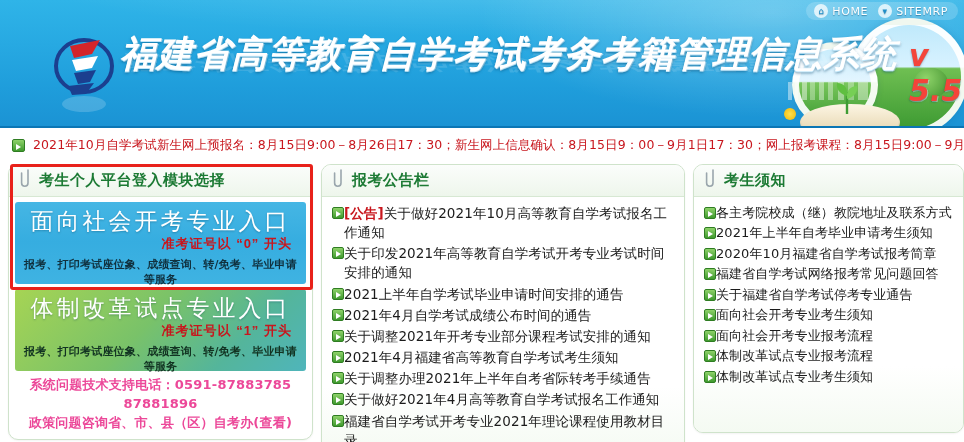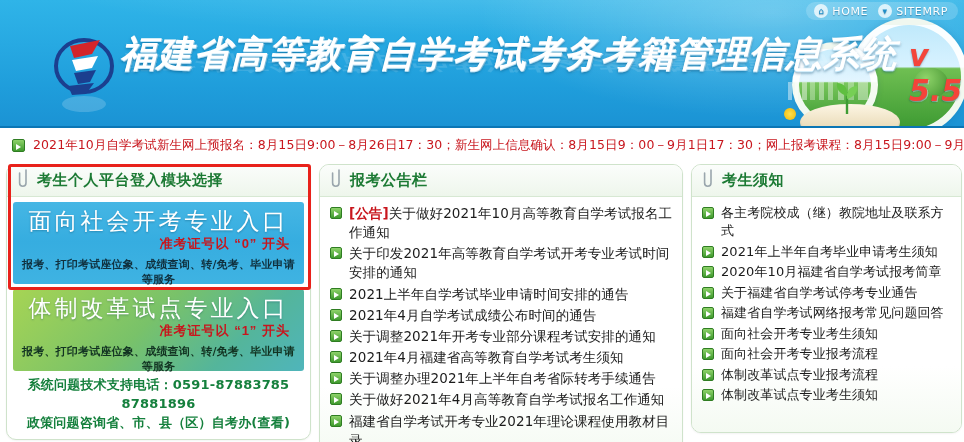--- a/index.html
+++ b/index.html
@@ -167,24 +167,25 @@
     color:#c8161d;
     font-size:12.5px;
     white-space:nowrap;
     letter-spacing:.1px;
     font-family:"DejaVu Sans","Liberation Sans",sans-serif;
   }
 
   
   .main{
     position:relative;
-    width:792px; height:276px;
-    padding:0 6px;
+    width:964px; height:276px;
+    padding:0 0;
     display:flex; gap:8px;
     align-items:flex-start;
+    justify-content:flex-end;
   }
   .panel{
     background:#ffffff;
     border:1px solid #cfe3cb;
     border-radius:10px;
     box-shadow:0 1px 2px rgba(0,0,0,.05);
     overflow:hidden;
   }
   .panel-head{
     height:32px;
@@ -251,39 +252,39 @@
     margin-top:4px;
     letter-spacing:.2px;
     font-family:"DejaVu Sans","Liberation Sans",sans-serif;
   }
   .entry-green .entry-desc{ color:#123322; }
   .support{
     padding:5px 4px 6px 4px;
     text-align:center;
   }
   .support div{
-    color:#15803d;
+    color:#ec4899;
     font-weight:bold;
     font-size:13px;
     line-height:1.45;
     letter-spacing:.2px;
     font-family:"DejaVu Sans","Liberation Sans",sans-serif;
   }
 
   
   .col-mid{ width:364px; flex:0 0 364px; }
   .col-right{ width:271px; flex:0 0 271px; }
 
   .list{
     padding:7px 8px 8px 10px;
     background:linear-gradient(180deg,#ffffff 0%,#ffffff 72%,#f4faf2 100%);
   }
   .list li{
     list-style:none;
-    display:flex; align-items:flex-start; gap:7px;
+    display:flex; align-items:flex-start; 
     margin-bottom:2px;
     line-height:1.42;
   }
   .bullet{
     flex:0 0 auto; margin-top:3px;
     width:12px; height:12px;
     background:linear-gradient(180deg,#8ed26a,#3f9a2e);
     border:1px solid #2f7d22;
     border-radius:2px;
     position:relative;
@@ -458,25 +459,25 @@
         <li>
             <span class="bullet"></span>
             <span class="item-text">2021年上半年自考毕业申请考生须知</span>
           </li>
         <li>
             <span class="bullet"></span>
             <span class="item-text">2020年10月福建省自学考试报考简章</span>
           </li>
         <li>
             <span class="bullet"></span>
+            <span class="item-text">福建省自学考试网络报考常见问题回答</span>
+          </li>
+        <li>
+            <span class="bullet"></span>
             <span class="item-text">关于福建省自学考试停考专业通告</span>
-          </li>
-        <li>
-            <span class="bullet"></span>
-            <span class="item-text">福建省自学考试网络报考常见问题回答</span>
           </li>
         <li>
             <span class="bullet"></span>
             <span class="item-text">面向社会开考专业考生须知</span>
           </li>
         <li>
             <span class="bullet"></span>
             <span class="item-text">面向社会开考专业报考流程</span>
           </li>
         <li>

